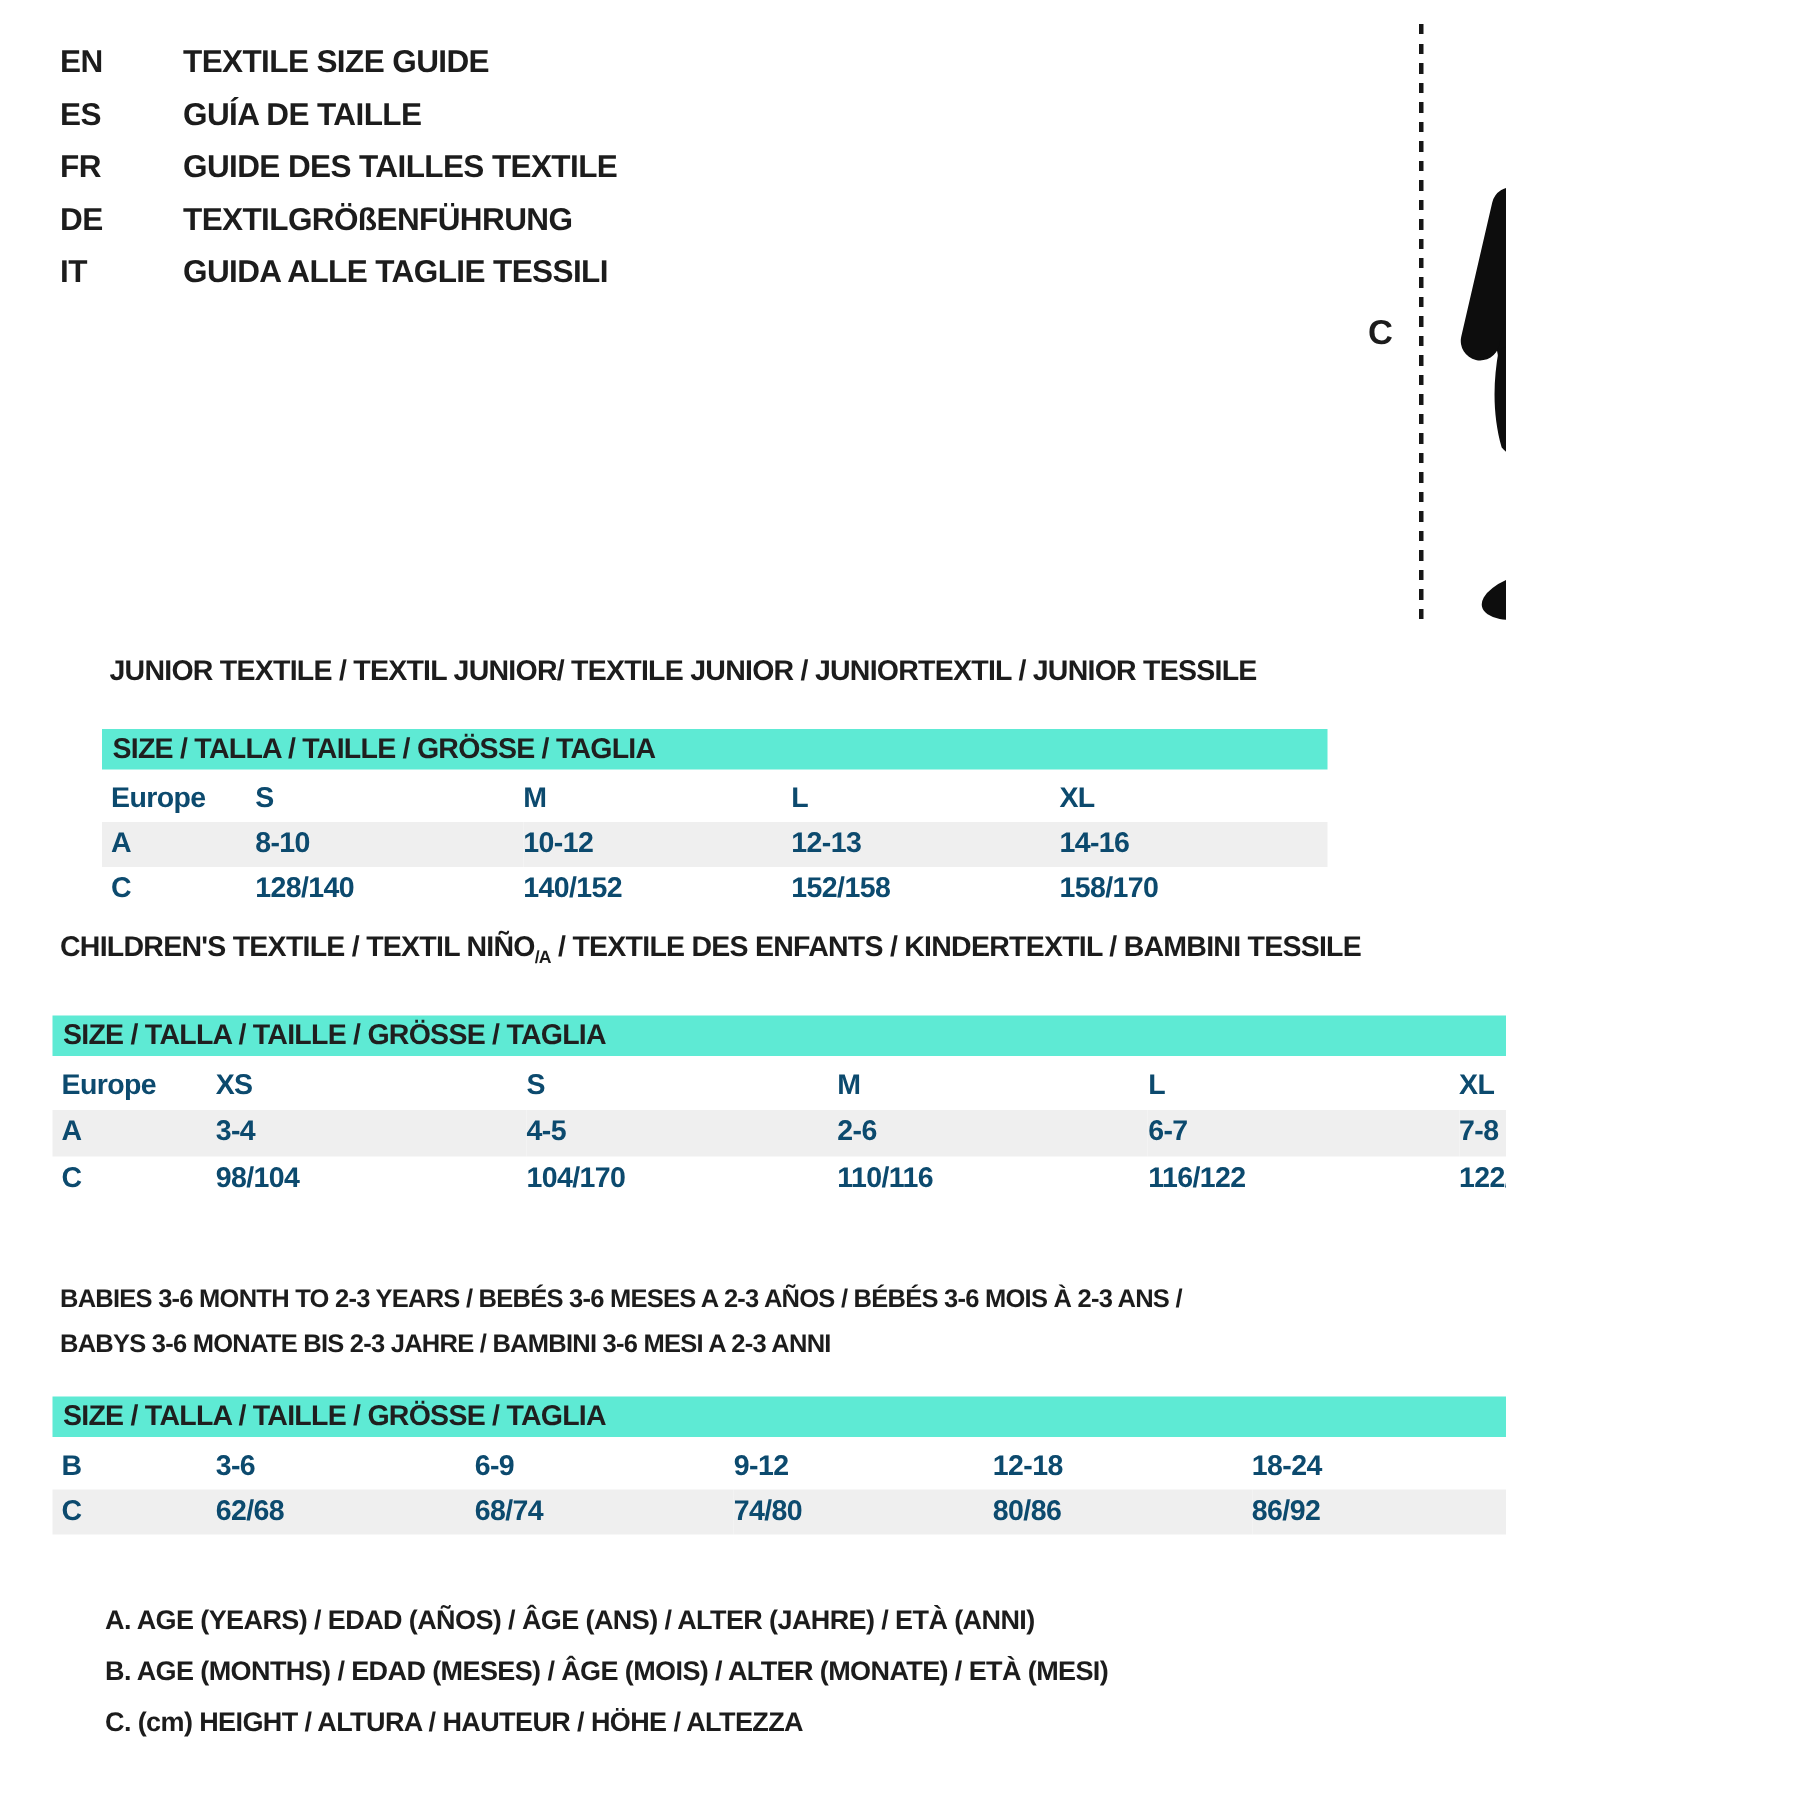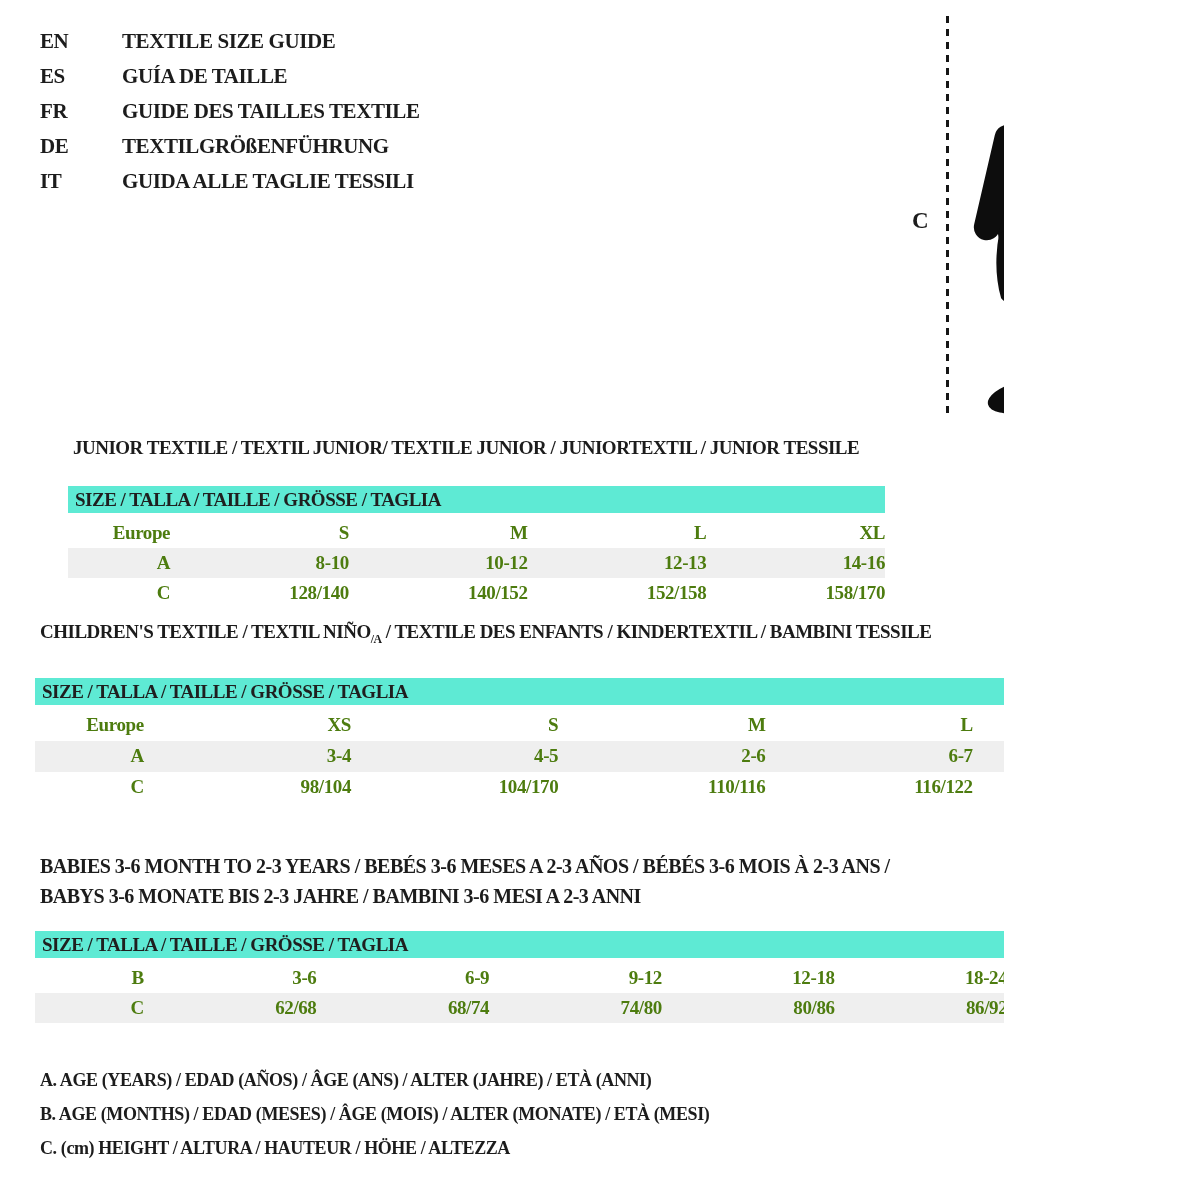--- a/index.html
+++ b/index.html
@@ -1,19 +1,19 @@
 <!DOCTYPE html>
 <html><head>
 <meta charset="utf-8">
 <style>
   * { margin:0; padding:0; box-sizing:border-box; }
   html,body { background:#ffffff; }
   .page {
     position:relative; width:1004px; height:1200px; background:#ffffff;
-    font-family:Liberation Serif, serif; color:#1c1c1c; overflow:hidden;
+    font-family:Liberation Sans, sans-serif; color:#1c1c1c; overflow:hidden;
   }
 
   
   .lang-block { position:absolute; left:40px; top:24px; }
   .lang-row { display:flex; line-height:35px; font-size:21px; font-weight:700; letter-spacing:-0.4px; }
   .lang-code { width:82px; }
 
   
   .figure { position:absolute; left:898px; top:8px; width:262px; height:412px; }
   .dash-line {
@@ -24,40 +24,40 @@
   .silhouette { position:absolute; left:64px; top:4px; width:184px; height:404px; }
 
   
   .section { position:absolute; left:35px; }
   .sec-junior   { top:438px; width:817px;margin-left:33px; }
   .sec-children { top:622px; width:1145px; }
   .sec-babies   { top:851px; width:1145px; }
 
   .sec-title { font-size:19px; font-weight:700; letter-spacing:-0.5px; padding-left:5px; line-height:20px; white-space:nowrap; }
   .sec-title .sub { font-size:0.62em; vertical-align:sub; }
-  .babies-title-line { font-size:20px; font-weight:700; letter-spacing:-0.5px; padding-left:5px; line-height:30px; white-space:nowrap; }
+  .babies-title-line { font-size:17px; font-weight:700; letter-spacing:-0.5px; padding-left:5px; line-height:30px; white-space:nowrap; }
 
   .size-bar {
     margin-top:28px; height:27px; line-height:27px; background:#5eead4;
     font-size:19px; font-weight:700; letter-spacing:-0.5px; padding-left:7px; color:#1f1f1f;
   }
   .sec-babies .size-bar { margin-top:20px; }
 
   table.size-table { width:100%; table-layout:fixed; border-collapse:collapse; margin-top:5px; }
   table.size-table td {
-    height:30px; font-size:19px; font-weight:700; color:#4d7c0f;
-    text-align:right; letter-spacing:-0.4px; vertical-align:middle;
+    height:30px; font-size:19px; font-weight:700; color:#0c4a6e;
+    text-align:left; letter-spacing:-0.4px; vertical-align:middle;
   }
   .sec-children table.size-table td { height:31px; }
   td.lbl { text-align:left; padding-left:6px; color:#1c1c1c; }
   tr.shade td { background:#efefef; }
 
   
   .legend { position:absolute; left:40px; top:1063px; }
-  .legend-line { font-size:18px; font-weight:700; letter-spacing:-0.4px; line-height:34px; white-space:nowrap; }
+  .legend-line { font-size:18px; font-weight:700; letter-spacing:-0.4px; line-height:34px; white-space:nowrap;margin-left:30px; }
 </style>
 </head>
 <body>
 
 <div class="page">
 
   <div class="lang-block">
     <div class="lang-row">
       <span class="lang-code">EN</span>
       <span class="lang-label">TEXTILE SIZE GUIDE</span>

